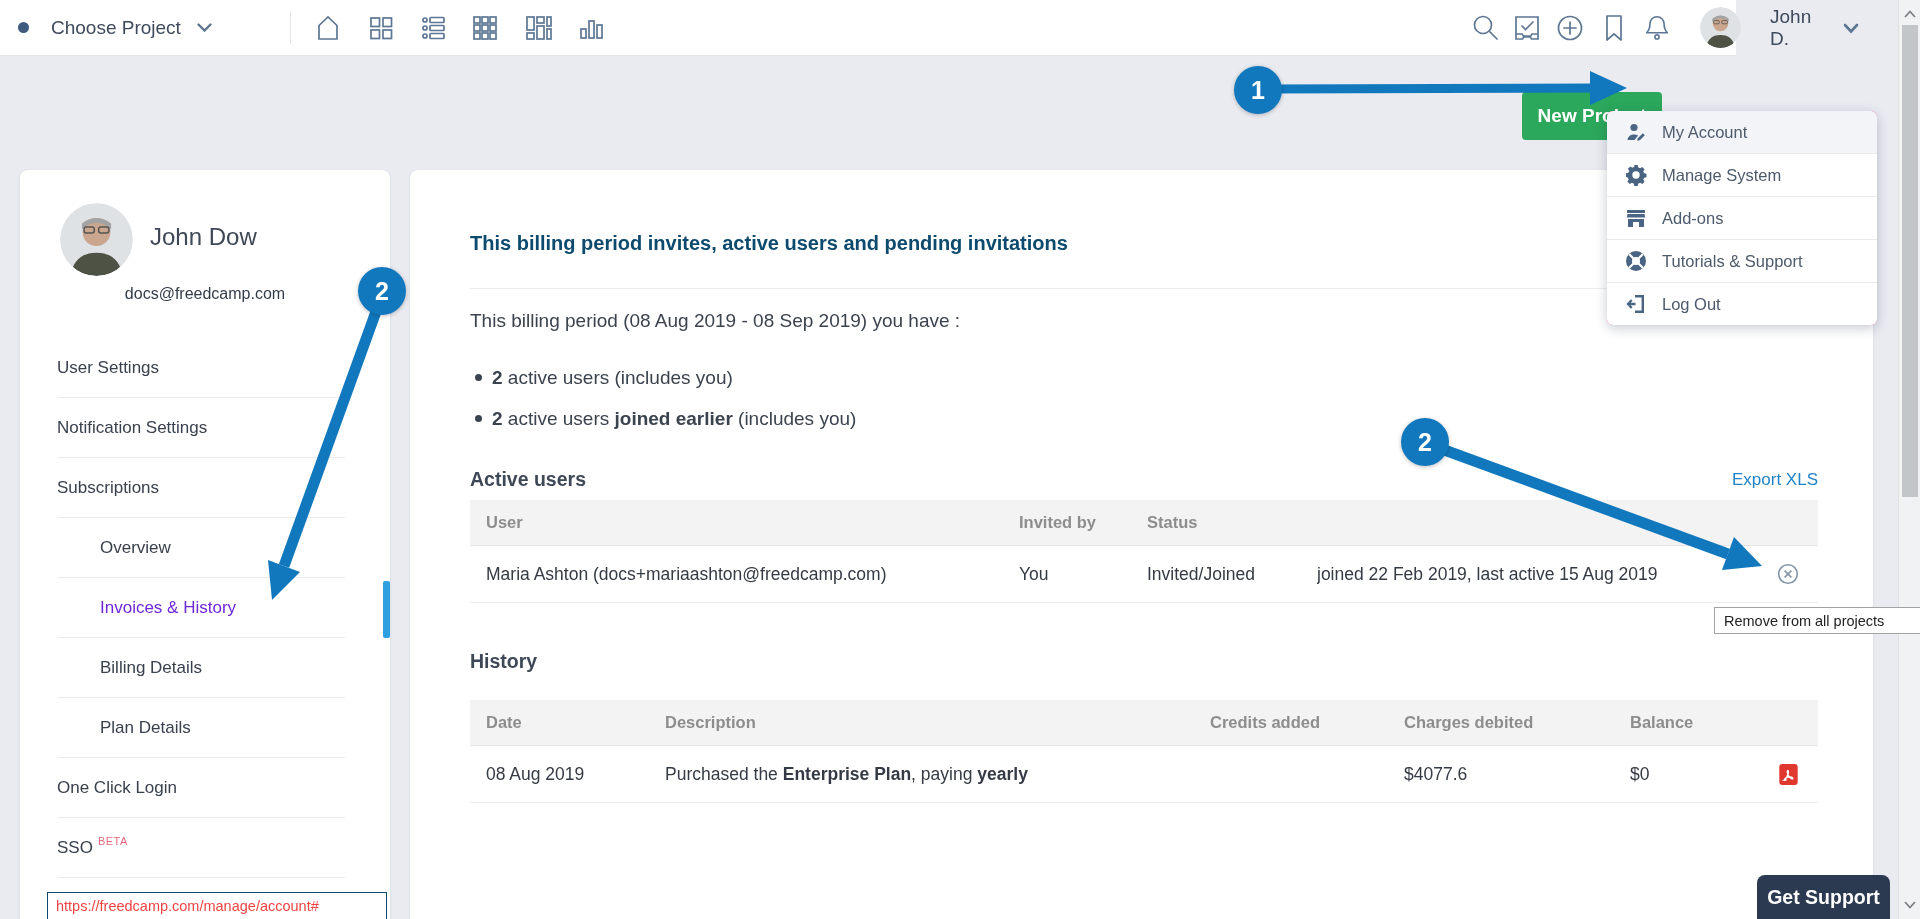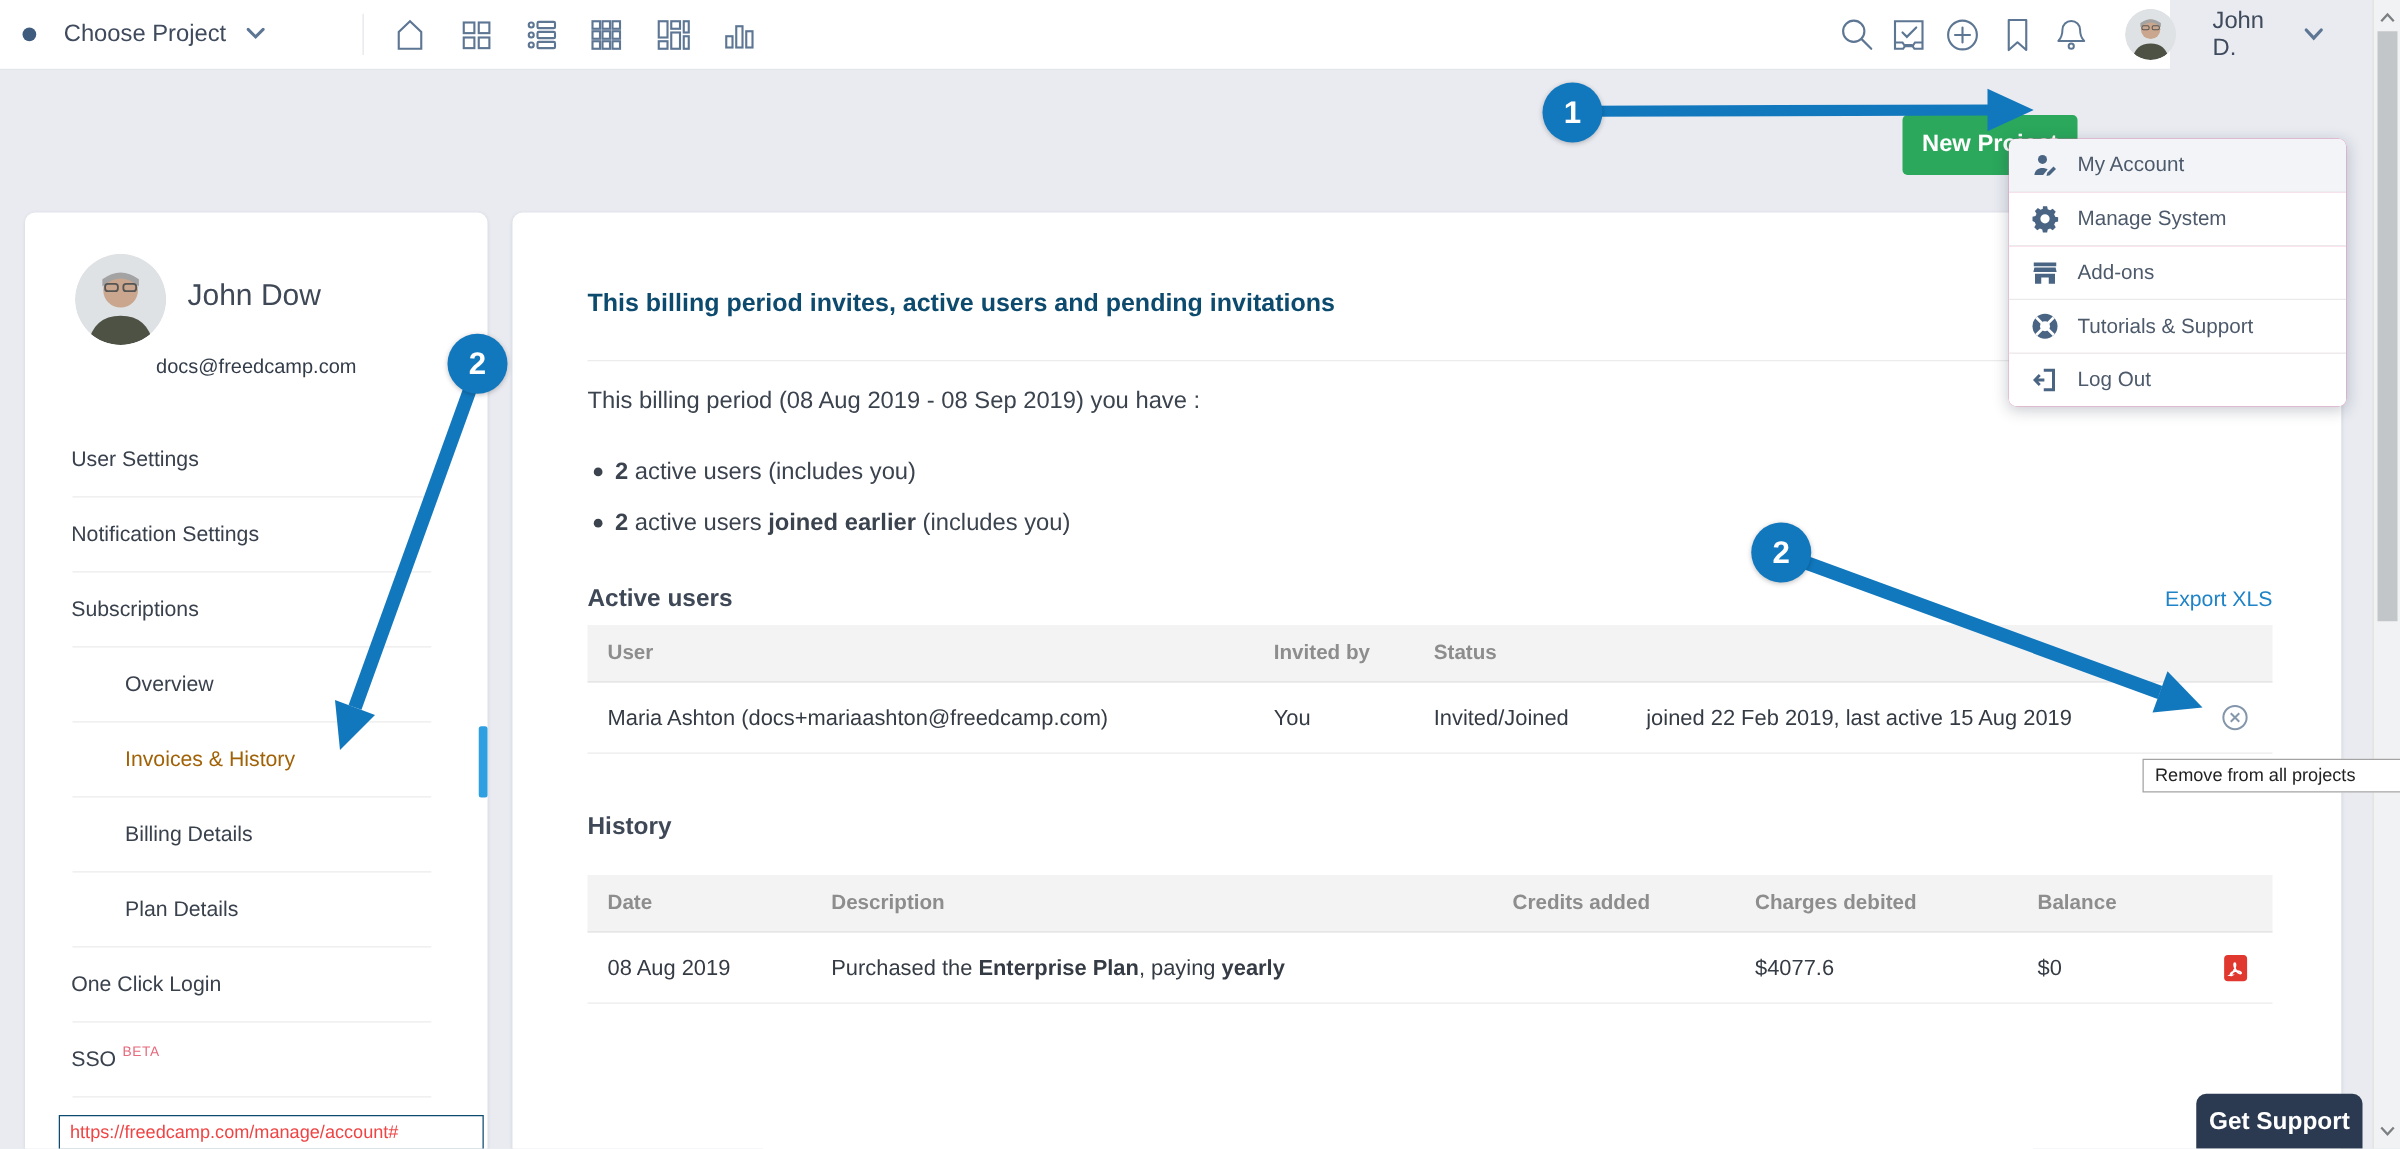--- a/index.html
+++ b/index.html
@@ -25,21 +25,21 @@
   #main-card{left:410px;top:170px;width:1463px;height:810px;}
 
   
   #sidebar-avatar{left:40px;top:33px;width:73px;height:73px;border-radius:50%;overflow:hidden;}
   #sidebar-username{left:130px;top:53px;font-size:24px;color:#3f4856;}
   #sidebar-email{left:0;top:115px;width:370px;text-align:center;font-size:16px;color:#333c49;}
   #sidebar-nav{left:0;top:168px;width:370px;}
   .nav-item{position:relative;height:60px;line-height:60px;font-size:17px;color:#39414d;padding-left:37px;cursor:pointer;}
   .nav-item.sub{padding-left:80px;}
   .nav-item::after{content:"";position:absolute;left:38px;right:45px;bottom:0;border-bottom:1px solid #ebebeb;}
-  .nav-item.active{color:#a16207;}
+  .nav-item.active{color:#6d28d9;}
   #sidebar-active-bar{left:383px;top:581px;width:7px;height:57px;background:#2e9fe0;border-radius:2px;z-index:6;}
   .beta{font-size:11px;color:#e66a7d;position:relative;top:-8px;margin-left:5px;letter-spacing:.5px;}
 
   
   #main-heading{left:60px;top:62px;font-size:20px;font-weight:bold;color:#0c4a6e;}
   #main-hdiv{left:60px;top:118px;width:1348px;height:1px;background:#ececec;}
   #period-line{left:60px;top:140px;font-size:19px;color:#3b434e;}
   .bullet{position:relative;left:60px;font-size:19px;color:#3b434e;height:35px;line-height:35px;padding-left:22px;}
   .bullet::before{content:"";position:absolute;left:5px;top:14px;width:7px;height:7px;border-radius:50%;background:#3b434e;}
   #bullet-1{top:190px;} #bullet-2{top:196px;}

